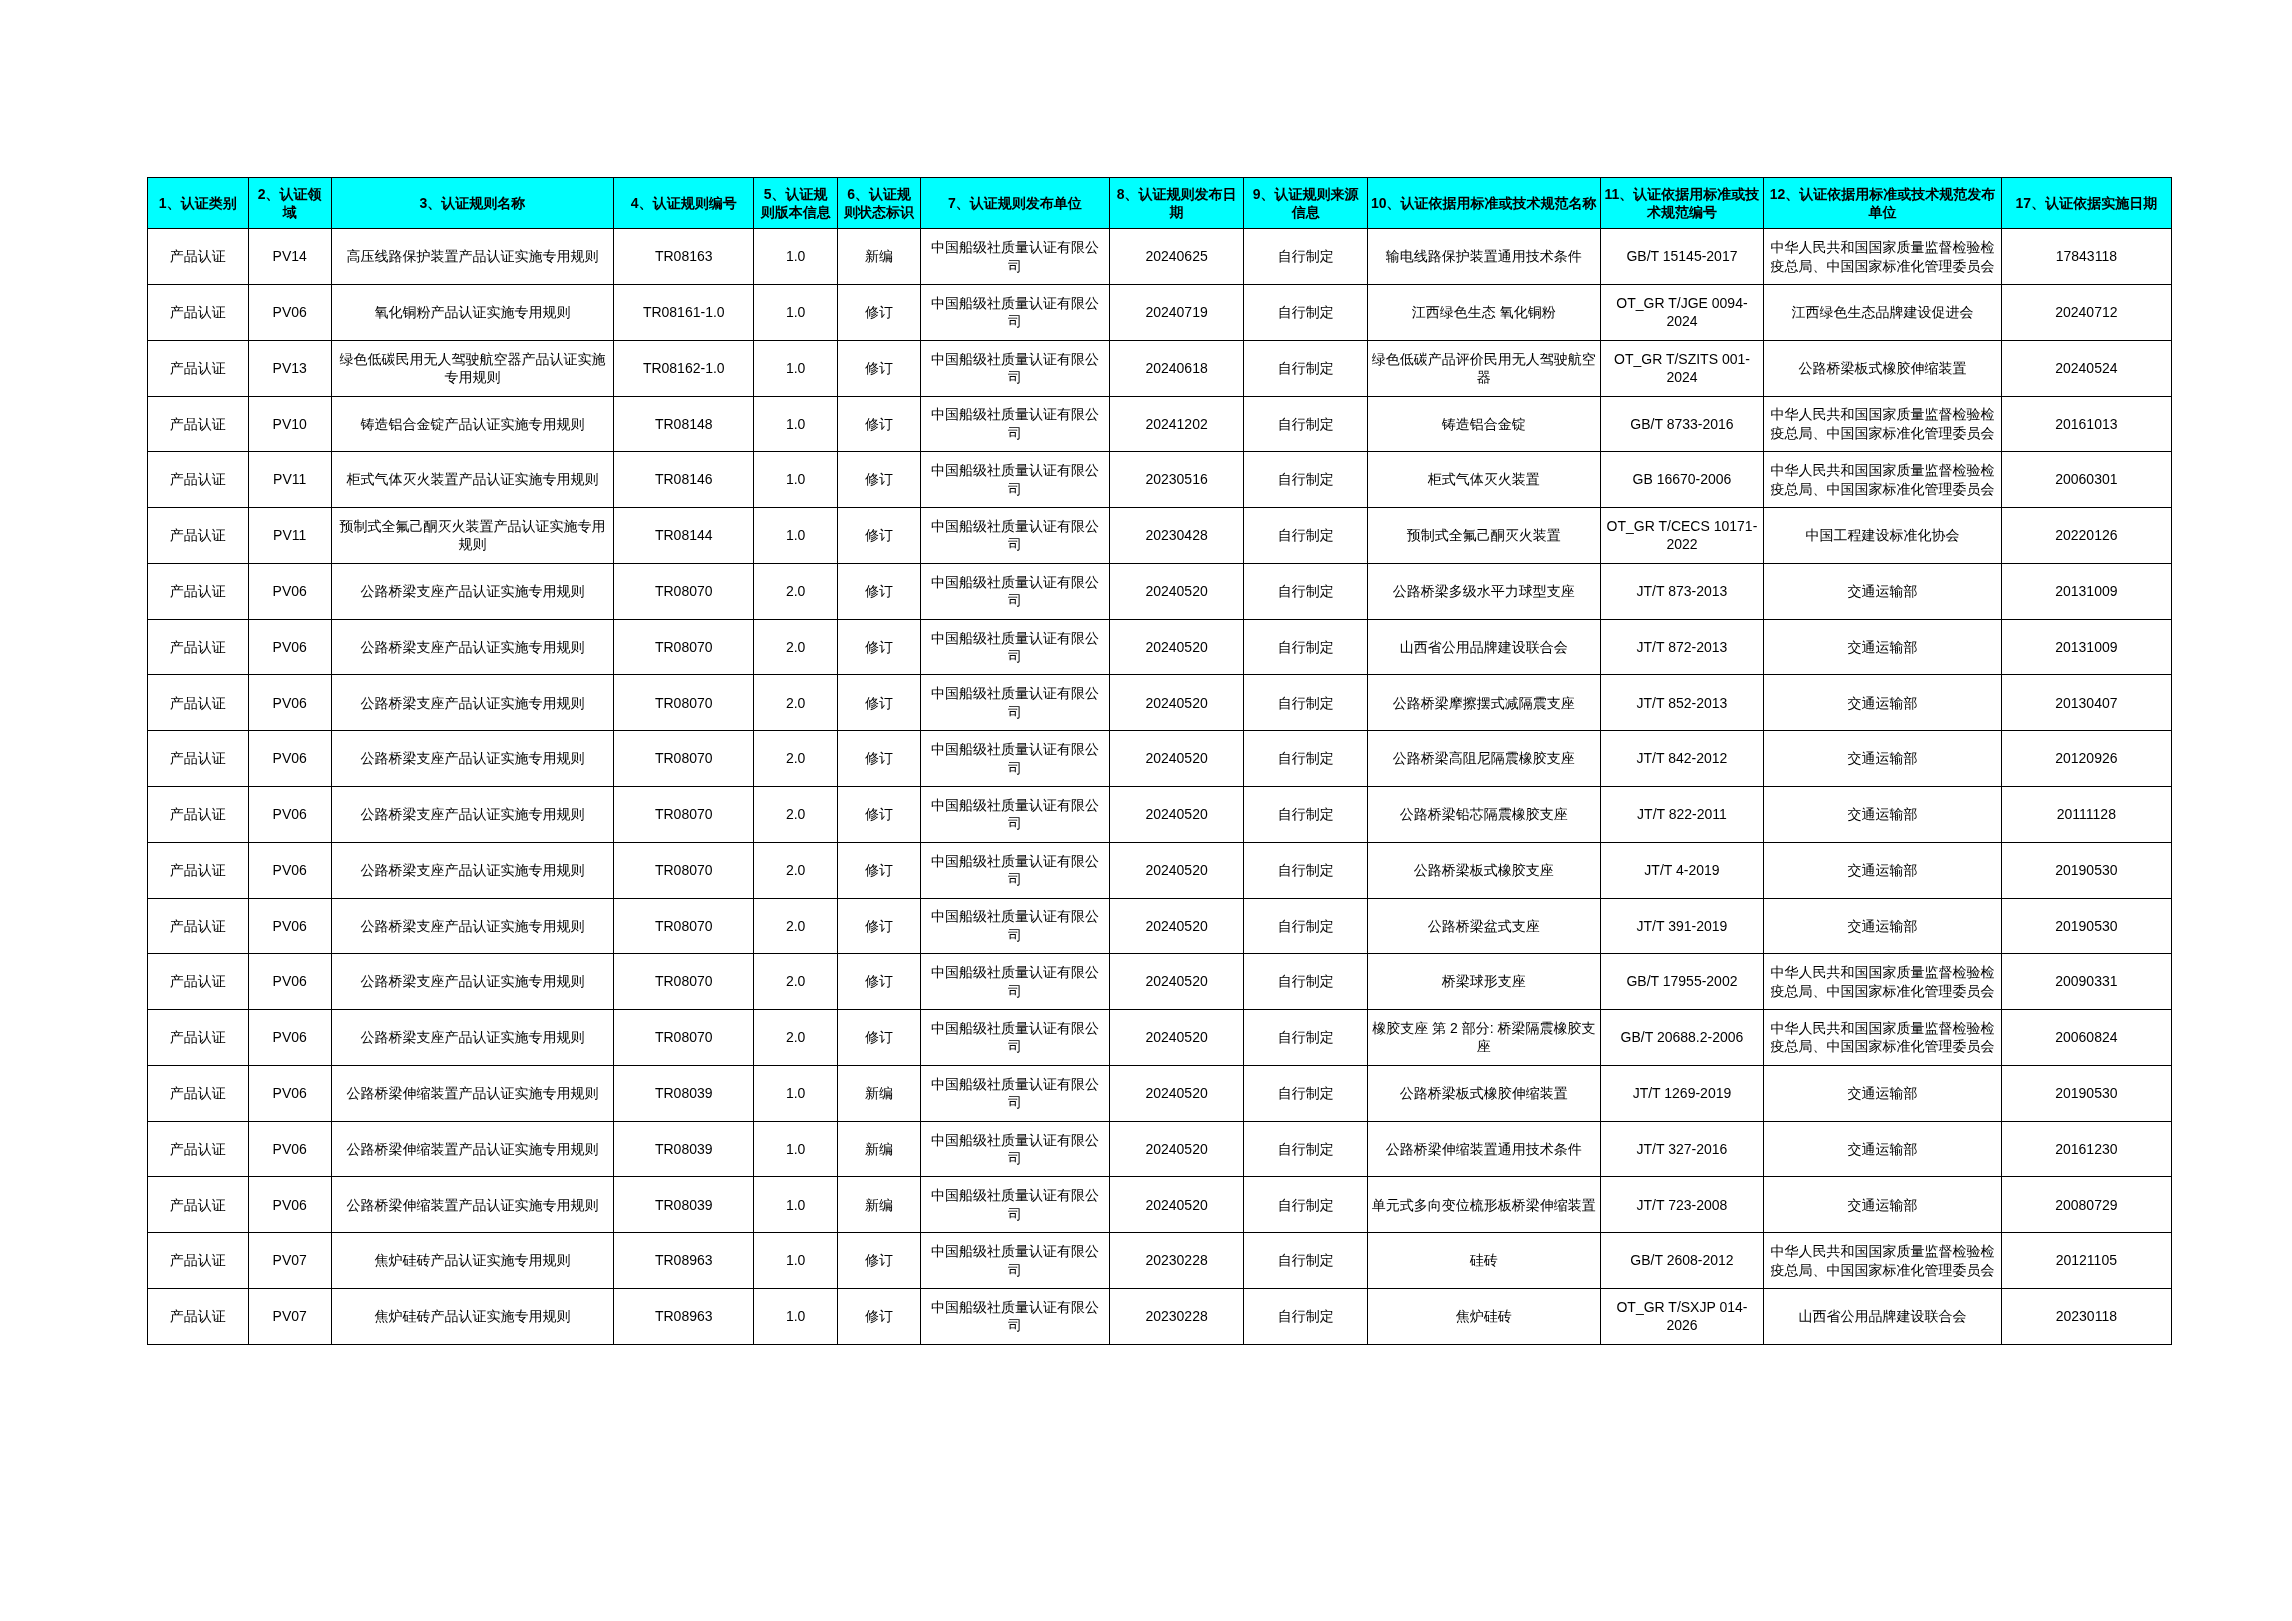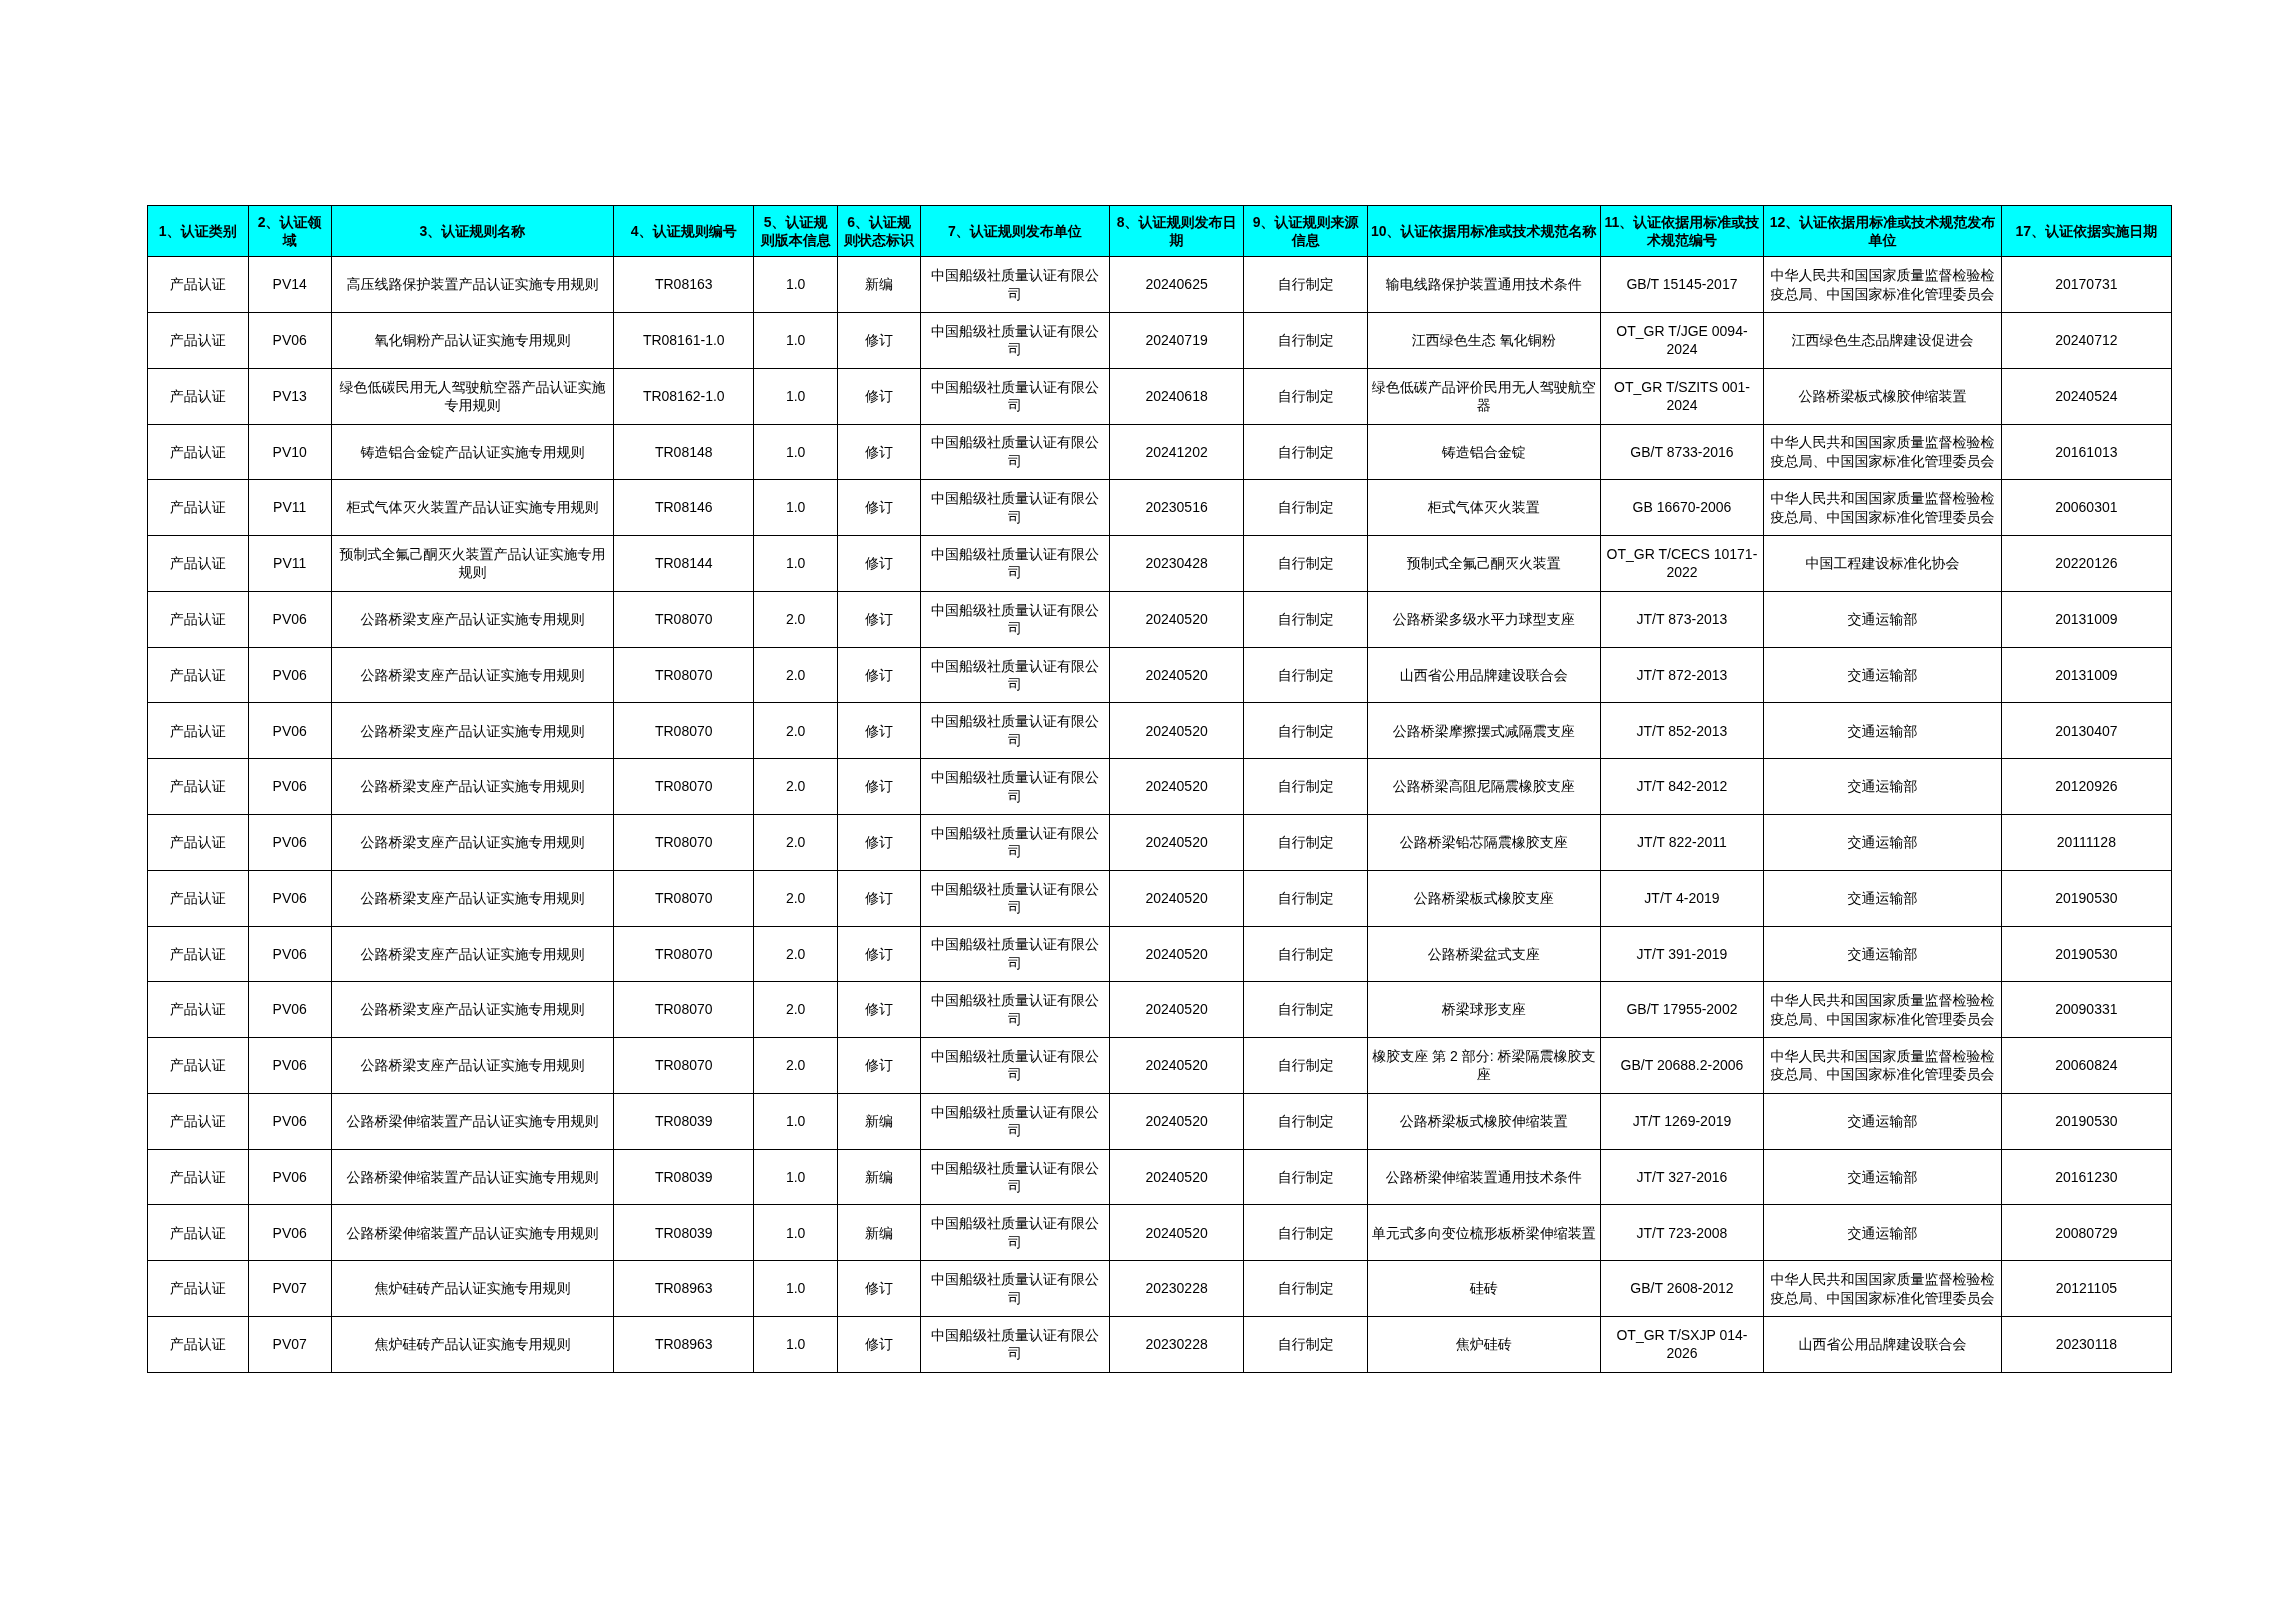--- a/index.html
+++ b/index.html
@@ -15,21 +15,21 @@
   }
   .page {
     position: relative;
     width: 2293px;
     height: 1621px;
     box-sizing: border-box;
   }
   .table-wrap {
     position: absolute;
     left: 147px;
-    top: 205px;
+    top: 177px;
     width: 2025px;
   }
   table.cert-table {
     border-collapse: collapse;
     width: 100%;
     table-layout: fixed;
     font-size: 14px;
     line-height: 1.32;
   }
   table.cert-table th,
@@ -112,21 +112,21 @@
             <td>高压线路保护装置产品认证实施专用规则</td>
             <td>TR08163</td>
             <td>1.0</td>
             <td>新编</td>
             <td>中国船级社质量认证有限公司</td>
             <td>20240625</td>
             <td>自行制定</td>
             <td>输电线路保护装置通用技术条件</td>
             <td>GB/T 15145-2017</td>
             <td>中华人民共和国国家质量监督检验检疫总局、中国国家标准化管理委员会</td>
-            <td>20170731</td>
+            <td>17843118</td>
           </tr>
           <tr>
             <td>产品认证</td>
             <td>PV06</td>
             <td>氧化铜粉产品认证实施专用规则</td>
             <td>TR08161-1.0</td>
             <td>1.0</td>
             <td>修订</td>
             <td>中国船级社质量认证有限公司</td>
             <td>20240719</td>

